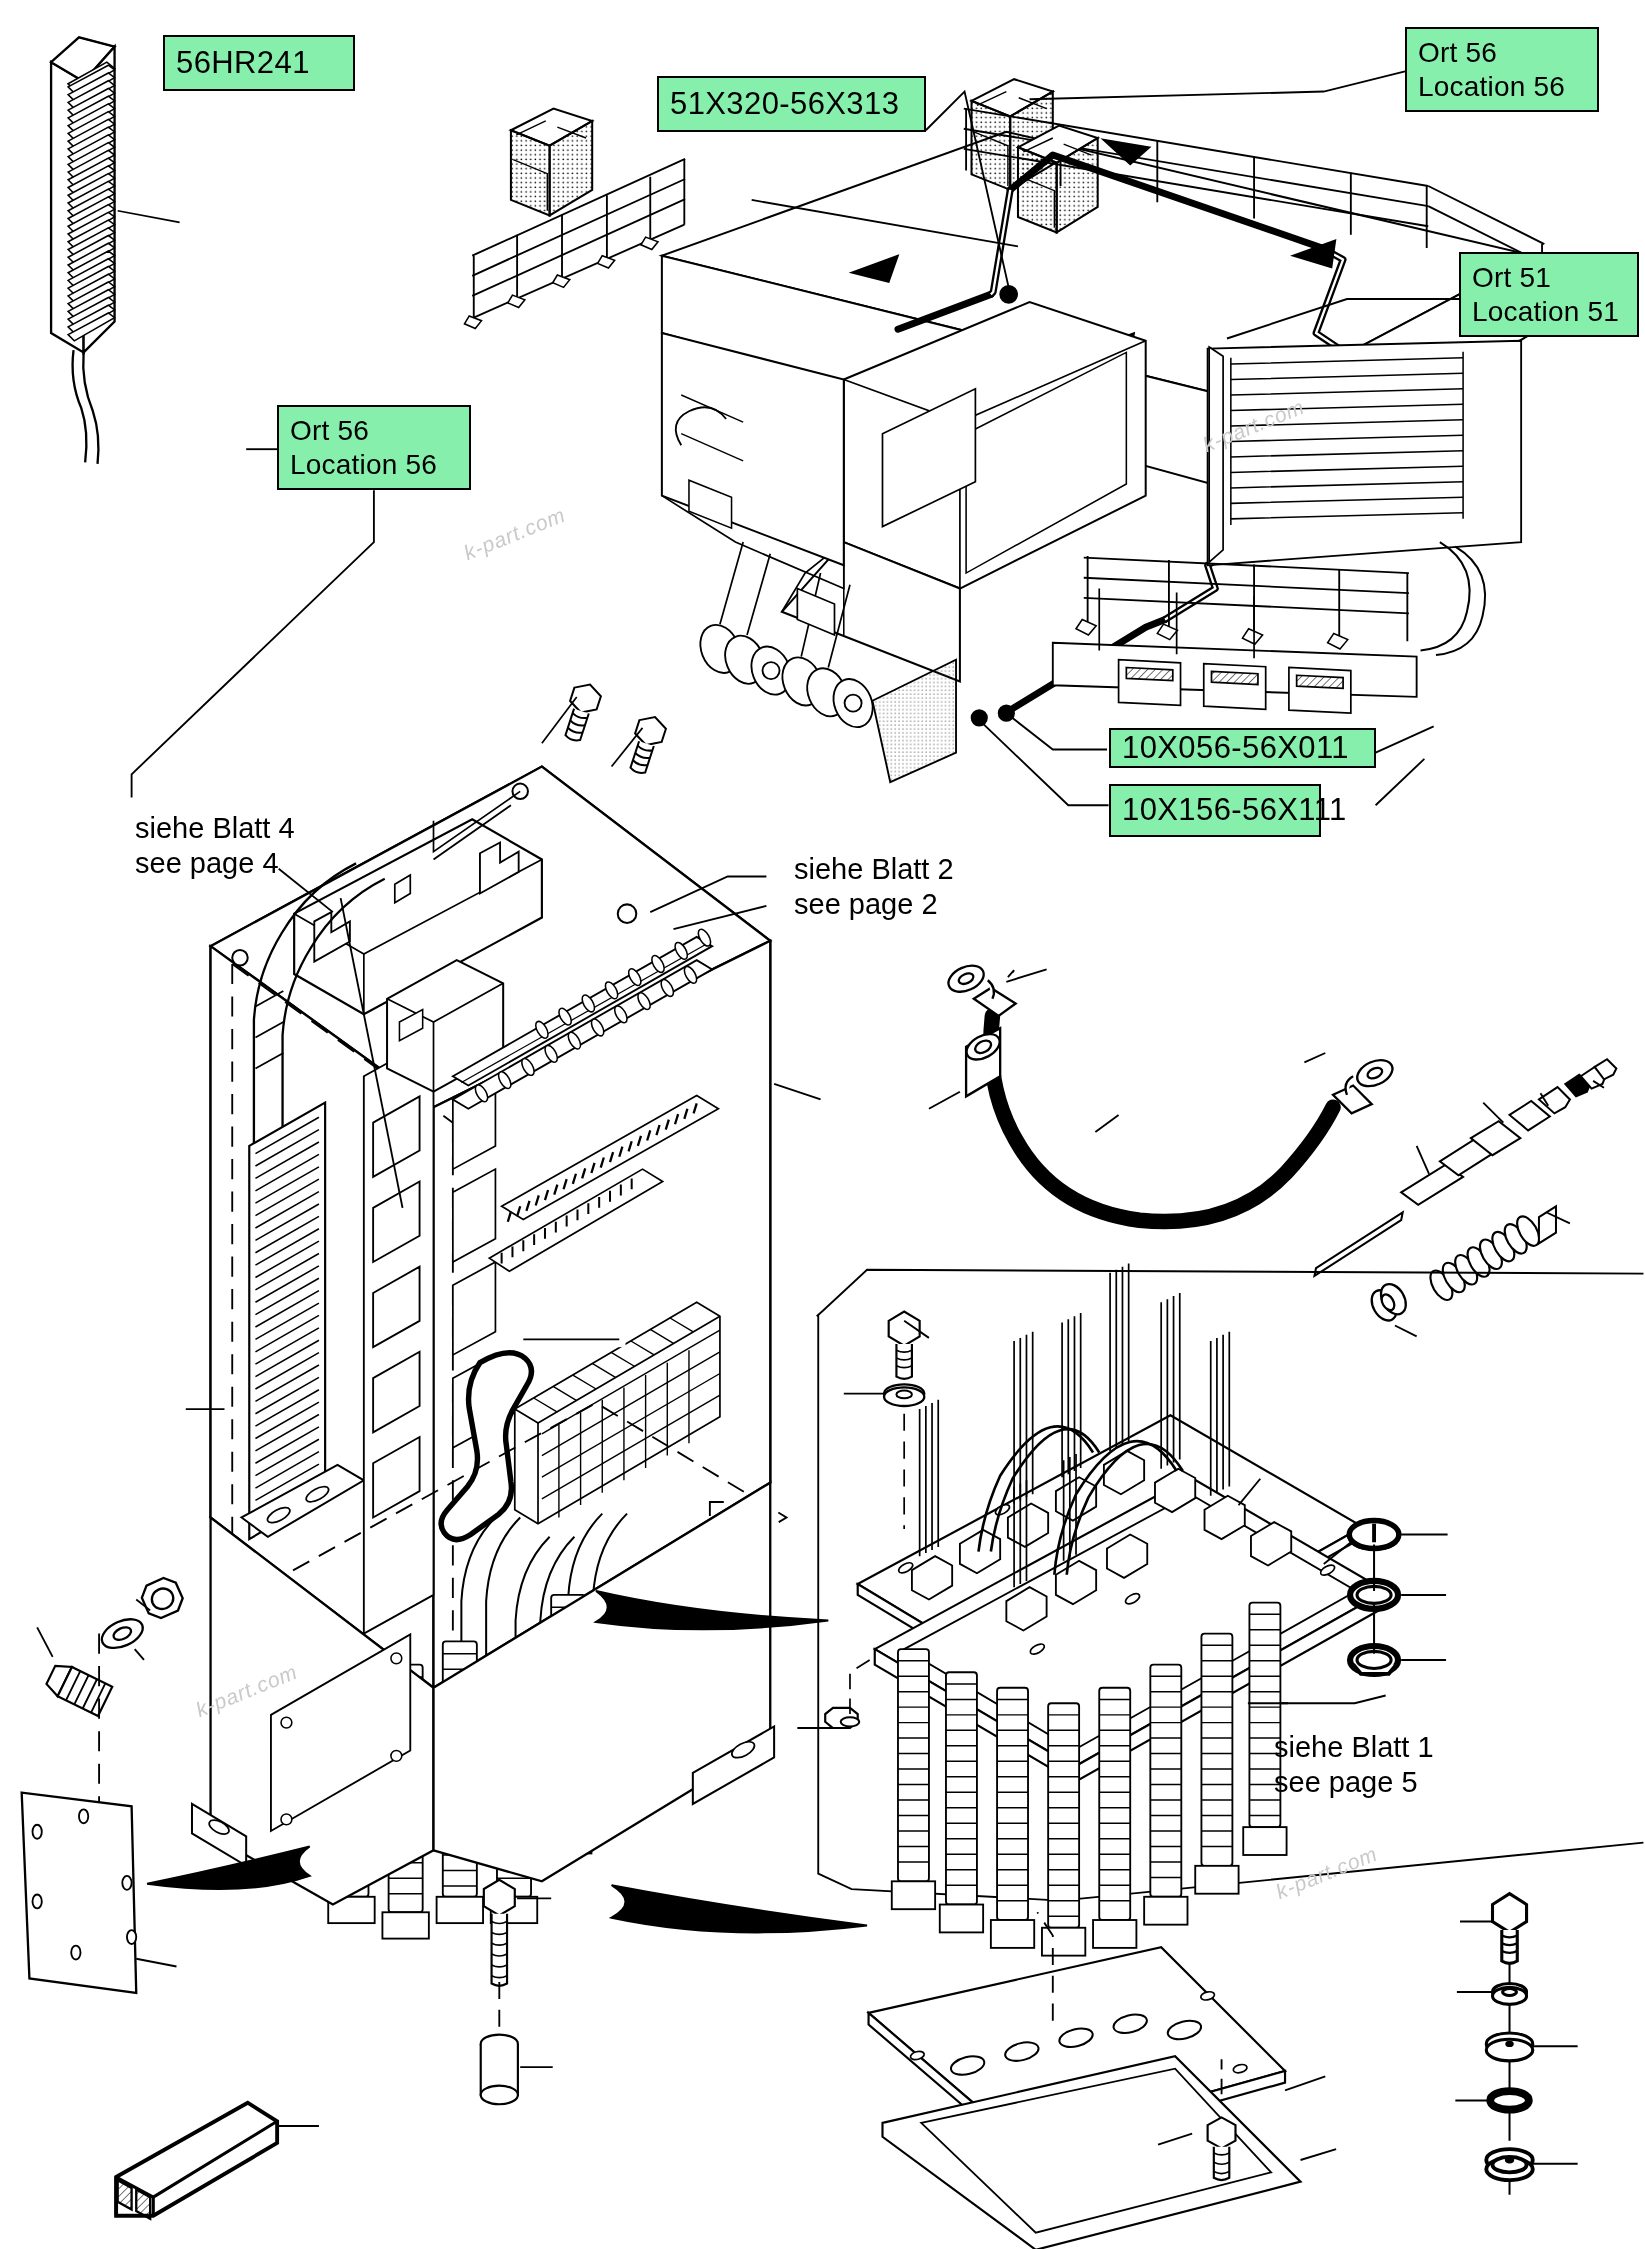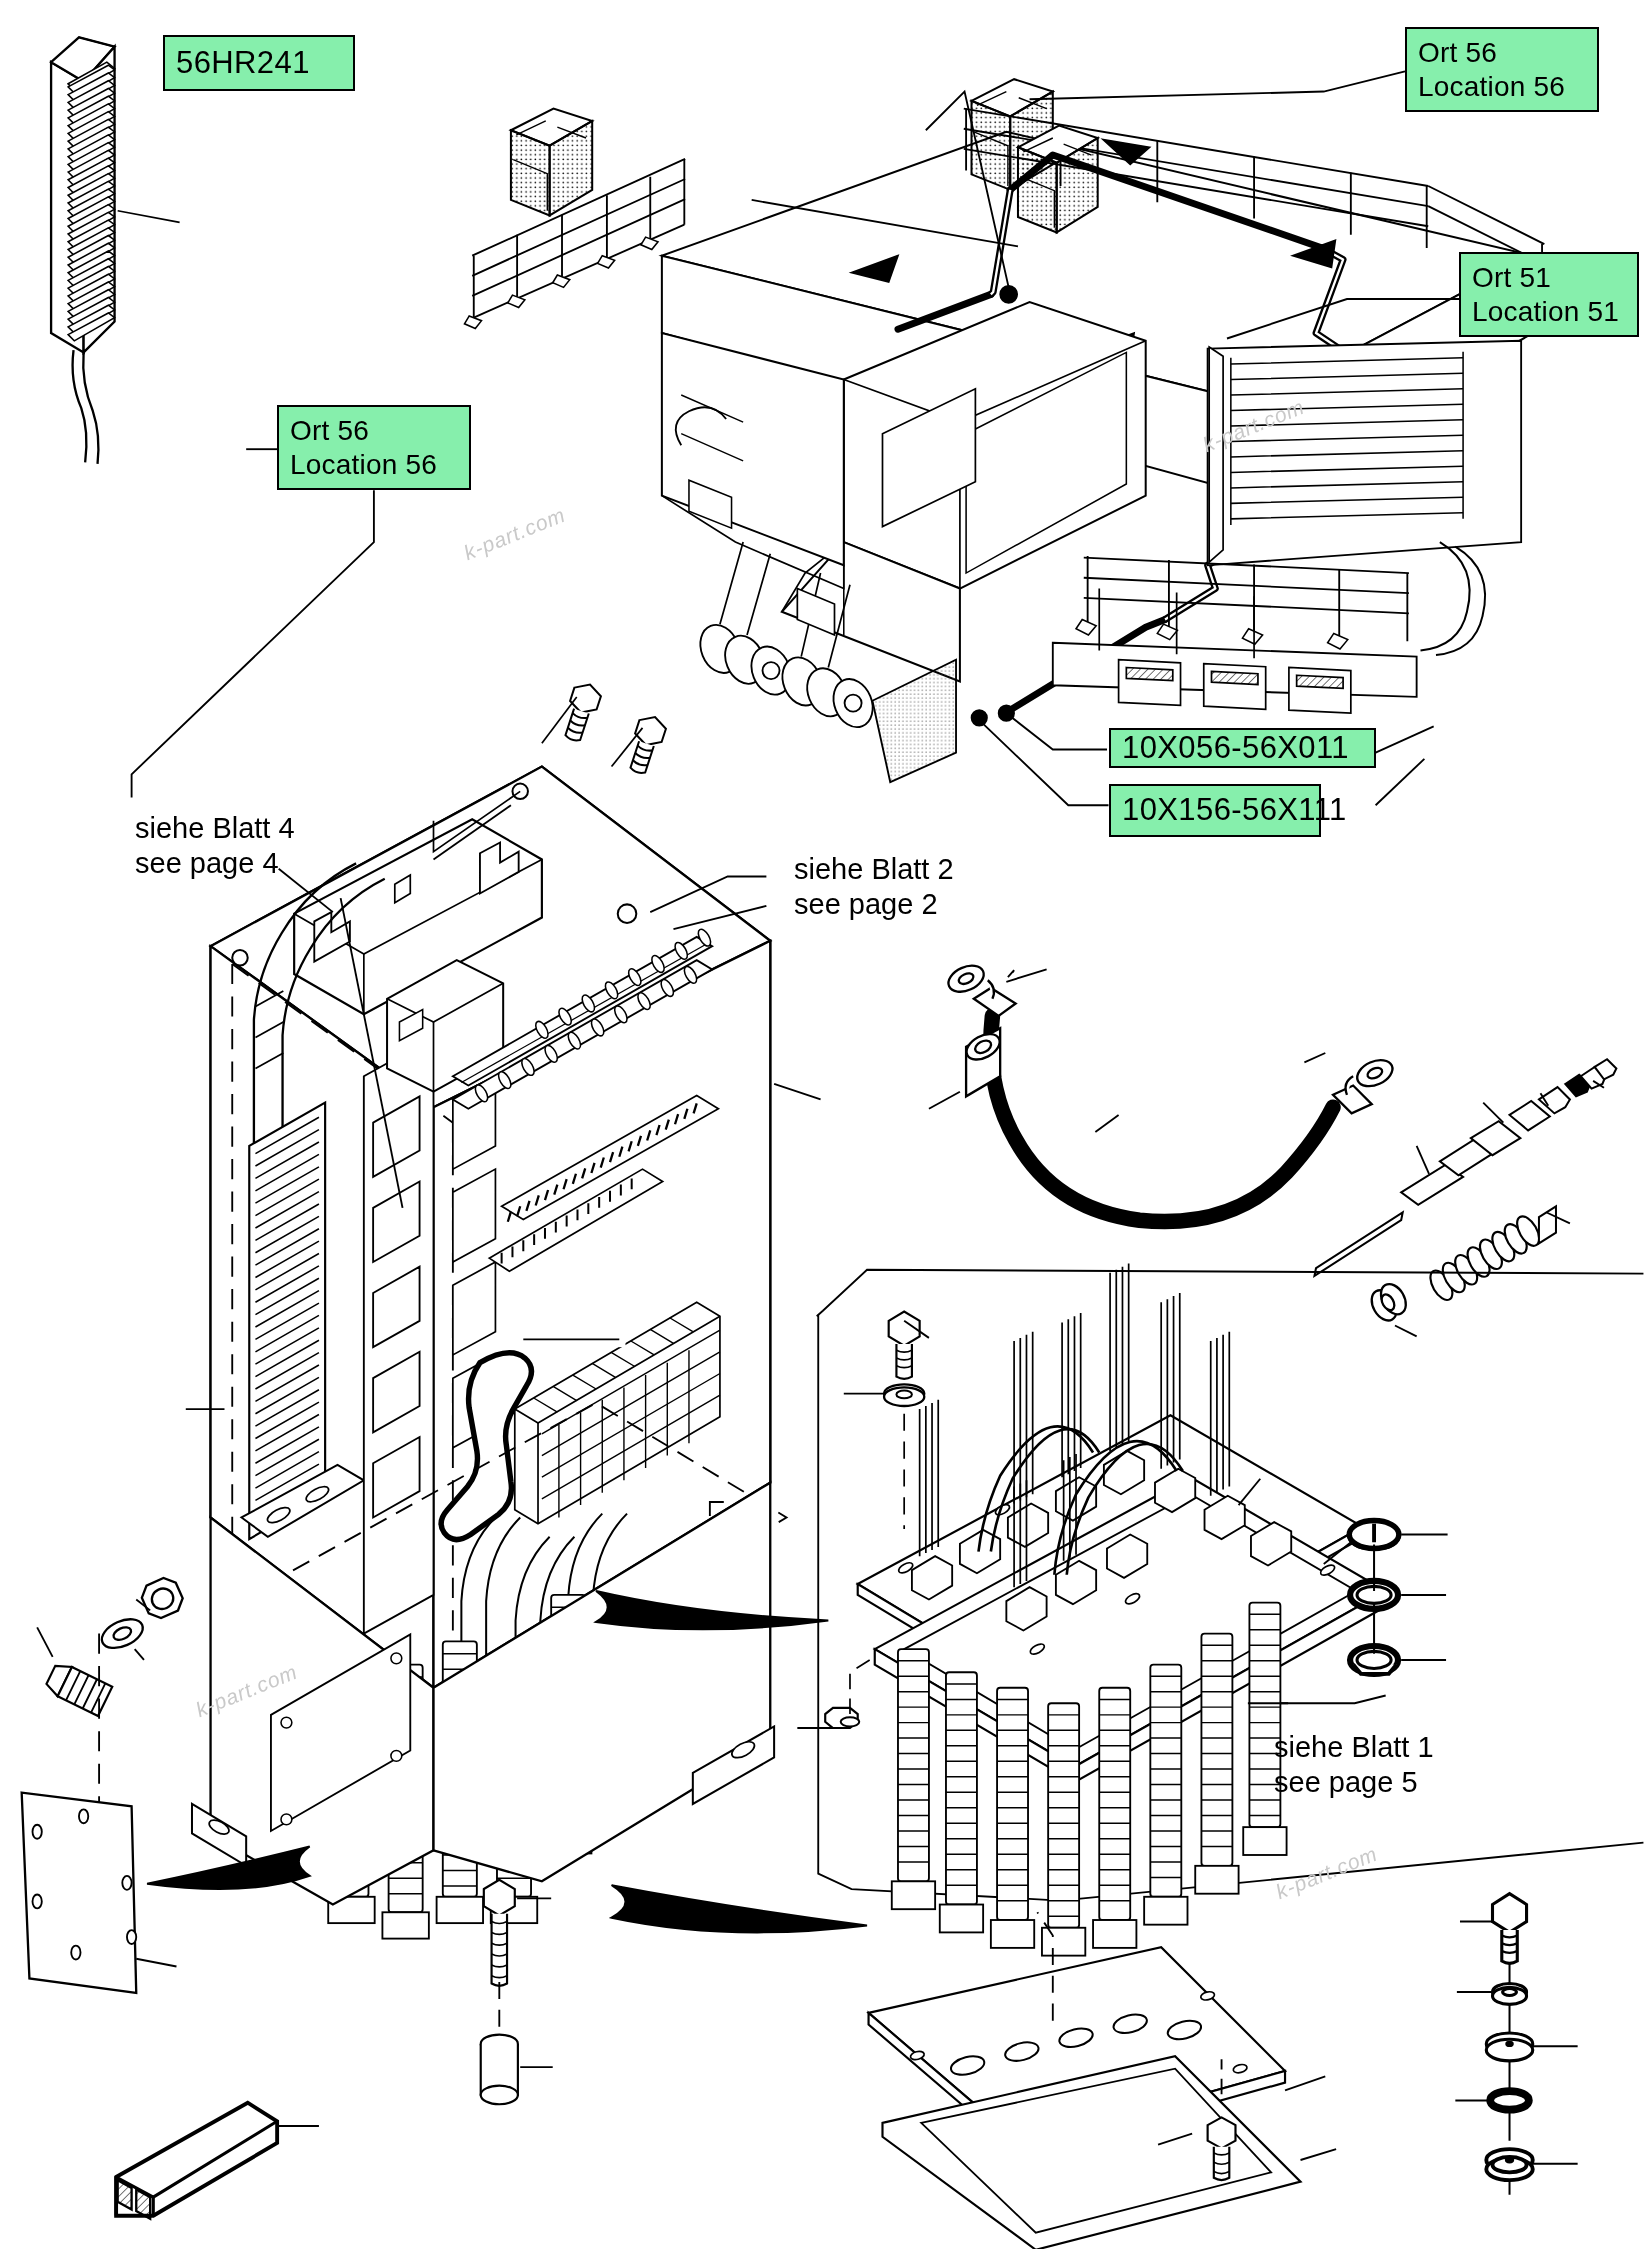--- a/index.html
+++ b/index.html
@@ -965,20 +965,23 @@
 
   <div class="wm" style="left:465px;top:542px;transform:rotate(-22deg);">k-part.com</div>
   <div class="wm" style="left:1204px;top:434px;transform:rotate(-22deg);">k-part.com</div>
   <div class="wm" style="left:197px;top:1699px;transform:rotate(-22deg);">k-part.com</div>
   <div class="wm" style="left:1277px;top:1881px;transform:rotate(-22deg);">k-part.com</div>
 
   <div class="callout c-single" style="left:163px;top:35px;width:192px;height:56px;">
     <span class="ln">56HR241</span>
   </div>
 
+  <div class="callout c-single" style="left:657px;top:76px;width:269px;height:56px;">
+    <span class="ln">51X320-56X313</span>
+  </div>
 
 
   <div class="callout c-double" style="left:1405px;top:27px;width:194px;height:85px;">
     <span class="ln">Ort 56</span>
     <span class="ln">Location 56</span>
   </div>
 
   <div class="callout c-double" style="left:1459px;top:252px;width:180px;height:85px;">
     <span class="ln">Ort 51</span>
     <span class="ln">Location 51</span>

